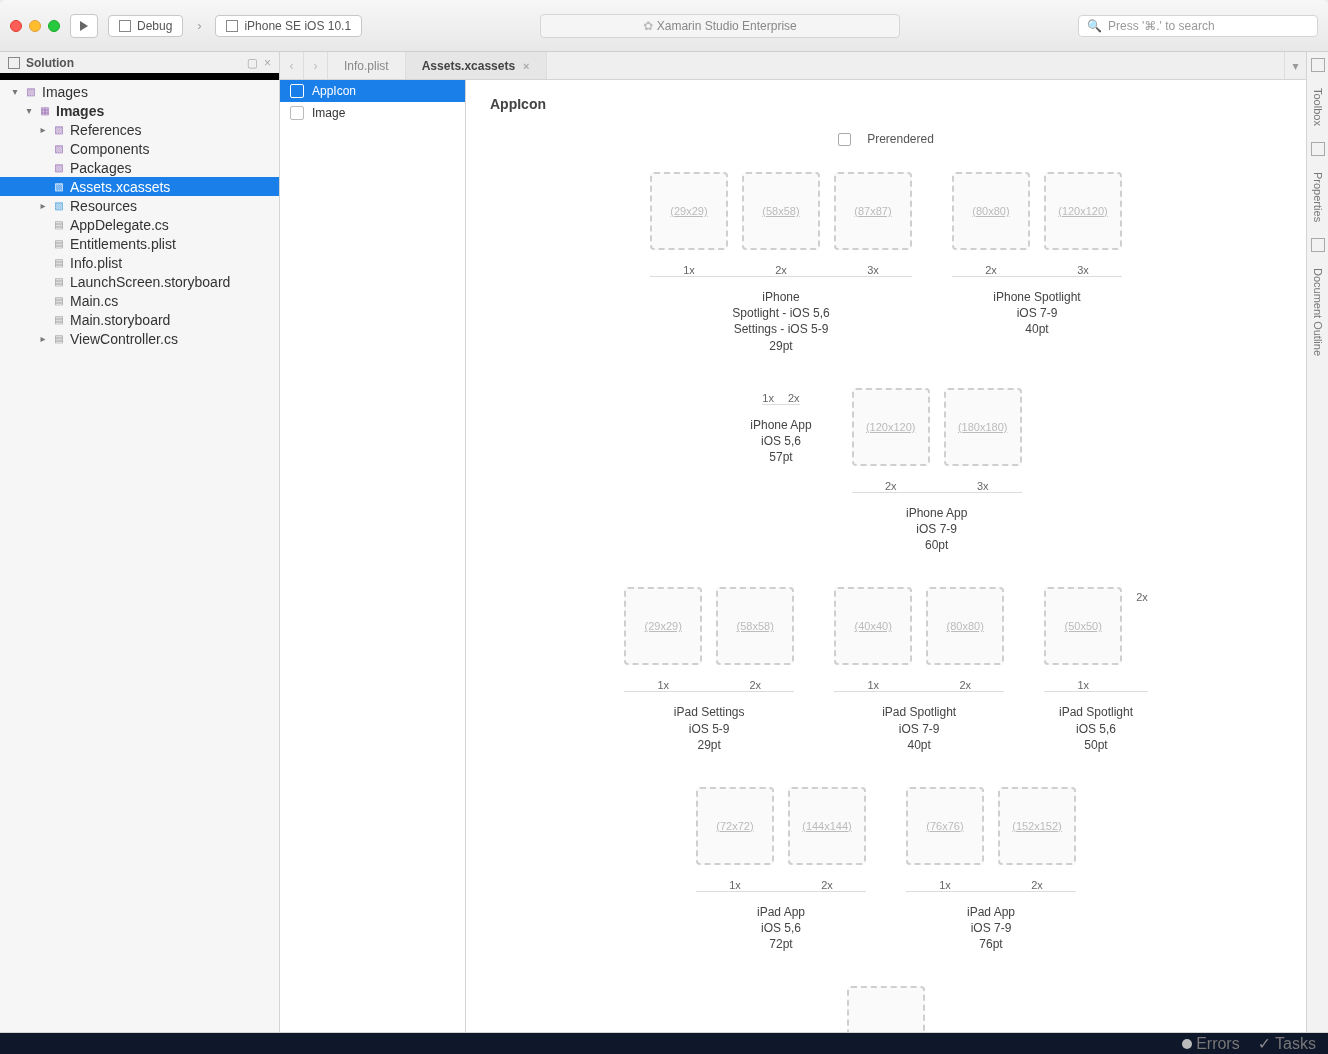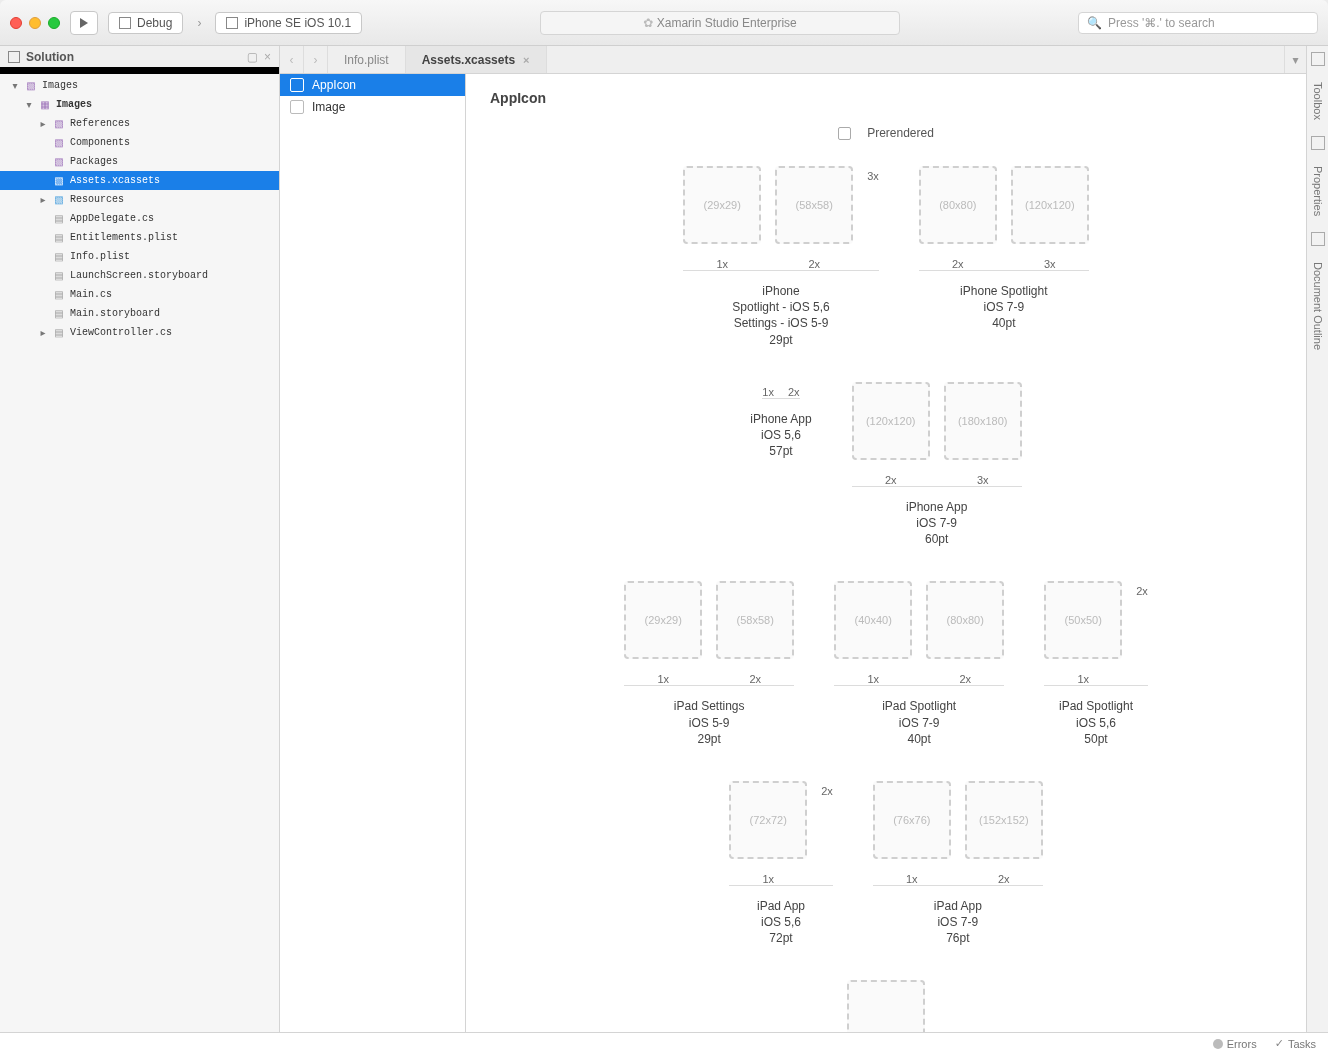--- a/index.html
+++ b/index.html
@@ -1,20 +1,20 @@
 <!DOCTYPE html>
 <html><head>
 <meta charset="utf-8">
 <style>
 * { box-sizing: border-box; margin: 0; padding: 0; }
 html, body { height: 100%; font-family: -apple-system, "Helvetica Neue", Arial, sans-serif; font-size: 12px; color: #333; }
 body { display: flex; flex-direction: column; background: #ececec; }
 
 
-.titlebar { height: 46px; background: linear-gradient(#f7f7f7, #e8e8e8); border-bottom: 1px solid #cfcfcf; display:flex; align-items:center; padding:9px 10px; gap:10px; border-radius:6px 6px 0 0;}
+.titlebar { height: 52px; background: linear-gradient(#f7f7f7, #e8e8e8); border-bottom: 1px solid #cfcfcf; display:flex; align-items:center; padding:9px 10px; gap:10px; border-radius:6px 6px 0 0;}
 .traffic { display:flex; gap:7px; align-items:center; }
 .tl { width:12px; height:12px; border-radius:50%; }
 .tl.red{background:#ff5f56;border:1px solid #e33e32;}
 .tl.yellow{background:#ffbd2e;border:1px solid #e09e3e;}
 .tl.green{background:#27c93f;border:1px solid #1aab29;}
 .run-btn{width:28px;height:24px;border:1px solid #c8c8c8;border-radius:4px;background:#fff;display:inline-flex;align-items:center;justify-content:center;}
 .debug-pill, .device-pill{display:inline-flex;align-items:center;gap:6px;padding:3px 10px;border:1px solid #c8c8c8;border-radius:4px;background:#fff;color:#555;}
 .carrot{color:#999;padding:0 4px;}
 .center-pill{flex:1;display:flex;justify-content:center;}
 .center-inner{min-width:360px;border:1px solid #d5d5d5;border-radius:4px;background:#f5f5f5;padding:4px 12px;text-align:center;color:#888;font-size:12px;}
@@ -29,21 +29,21 @@
 .tree{flex:1;overflow:auto;padding-top:2px;}
 .tree-row{height:19px;display:flex;align-items:center;gap:4px;padding-left:6px;white-space:nowrap;}
 .tree-row .disclosure{width:10px;text-align:center;color:#777;font-size:10px;}
 .tree-row .indent{display:inline-block;}
 .tree-row.sel{background:#1a7fe8;color:#fff;}
 .tree-row .ico{width:14px;height:14px;display:inline-flex;align-items:center;justify-content:center;font-size:10px;color:#777;}
 .tree-row .ico.purple{color:#9b6fb8;}
 .tree-row .ico.blue{color:#4aa0de;}
 .tree-row .ico.file{color:#999;}
 .tree-row.sel .ico{color:#fff;}
-.tree-row .lbl{font-size:10px;font-family:Liberation Mono, monospace;}
+.tree-row .lbl{font-size:14px;}
 .tree-row.bold .lbl{font-weight:bold;}
 
 .editor-panel{flex:1;display:flex;flex-direction:column;min-width:0;}
 .tabbar{height:28px;background:#efefef;border-bottom:1px solid #d4d4d4;display:flex;align-items:stretch;}
 .navbtn{width:24px;display:flex;align-items:center;justify-content:center;color:#bbb;border-right:1px solid #ddd;}
 .tab{padding:0 16px;display:flex;align-items:center;gap:8px;border-right:1px solid #ddd;color:#888;background:#efefef;}
 .tab.active{background:#e6e6e6;color:#444;font-weight:600;}
 .tab .x{color:#aaa;font-size:11px;}
 .tabbar .spacer{flex:1;}
 .tabbar .end{width:22px;display:flex;align-items:center;justify-content:center;color:#999;border-left:1px solid #ddd;}
@@ -59,30 +59,30 @@
 .canvastitle{font-weight:600;font-size:14px;padding:16px 0 20px 24px;color:#444;}
 .prerender{display:flex;justify-content:center;align-items:center;gap:16px;margin-bottom:26px;color:#555;}
 .prerender .cbx{width:13px;height:13px;border:1px solid #aaa;border-radius:2px;background:#fff;}
 
 .groups{display:flex;flex-direction:column;align-items:center;gap:34px;padding-bottom:40px;}
 .grouprow{display:flex;gap:40px;justify-content:center;}
 .group{display:flex;flex-direction:column;align-items:center;}
 .slots{display:flex;gap:14px;border-bottom:1px solid #dcdcdc;padding-bottom:0;}
 .slotcol{display:flex;flex-direction:column;align-items:center;}
 .slot{width:78px;height:78px;border:2px dashed #cfcfcf;border-radius:4px;background:#fafafa;display:flex;align-items:center;justify-content:center;margin-bottom:10px;}
-.slot .dim{color:#bbb;font-size:11px;}
+.slot .dim{color:#bbb;font-size:11px;text-decoration:underline;}
 .scale{color:#666;font-size:11px;padding:4px 0 0;}
 .gtitle{margin-top:12px;text-align:center;line-height:1.35;color:#444;white-space:pre-line;}
 
 
 .rightrail{width:22px;background:#f2f2f2;border-left:1px solid #d4d4d4;display:flex;flex-direction:column;align-items:center;padding-top:6px;gap:16px;}
 .rightrail .raillabel{writing-mode:vertical-rl;text-orientation:mixed;font-size:11px;color:#777;}
 
 
-.statusbar{height:22px;background:#ffffff;border-top:1px solid #d4d4d4;display:flex;align-items:center;justify-content:flex-end;padding:0 12px;gap:18px;color:#777;font-size:11px;}
+.statusbar{height:22px;background:#0f172a;border-top:1px solid #d4d4d4;display:flex;align-items:center;justify-content:flex-end;padding:0 12px;gap:18px;color:#777;font-size:16px;}
 .statusbar span{display:flex;align-items:center;gap:4px;}
 .dot{width:10px;height:10px;border-radius:50%;background:#bbb;display:inline-block;}
 .check{color:#888;}
 </style>
 </head>
 <body>
 
 <div class="titlebar">
   <div class="traffic">
     <div class="tl red"></div>
@@ -259,20 +259,23 @@
                     </div>
                     <div class="scale">1x</div>
                   </div>
                   <div class="slotcol">
                     <div class="slot">
                       <span class="dim">(58x58)</span>
                     </div>
                     <div class="scale">2x</div>
                   </div>
                   <div class="slotcol">
+                    <div class="slot">
+                      <span class="dim">(87x87)</span>
+                    </div>
                     <div class="scale">3x</div>
                   </div>
                 </div>
                 <div class="gtitle">iPhone
 Spotlight - iOS 5,6
 Settings - iOS 5-9
 29pt</div>
               </div>
               <div class="group">
                 <div class="slots">
@@ -387,20 +390,23 @@
             <div class="grouprow">
               <div class="group">
                 <div class="slots">
                   <div class="slotcol">
                     <div class="slot">
                       <span class="dim">(72x72)</span>
                     </div>
                     <div class="scale">1x</div>
                   </div>
                   <div class="slotcol">
+                    <div class="slot">
+                      <span class="dim">(144x144)</span>
+                    </div>
                     <div class="scale">2x</div>
                   </div>
                 </div>
                 <div class="gtitle">iPad App
 iOS 5,6
 72pt</div>
               </div>
               <div class="group">
                 <div class="slots">
                   <div class="slotcol">

